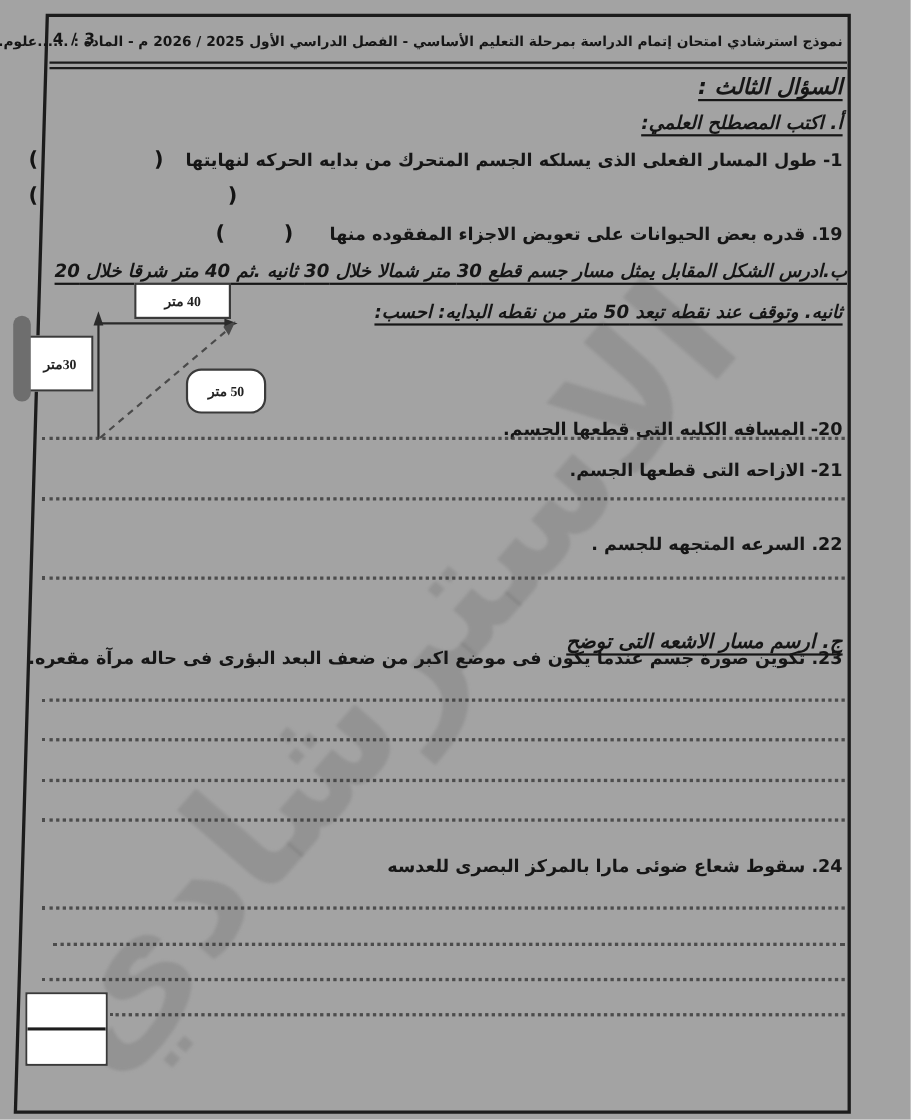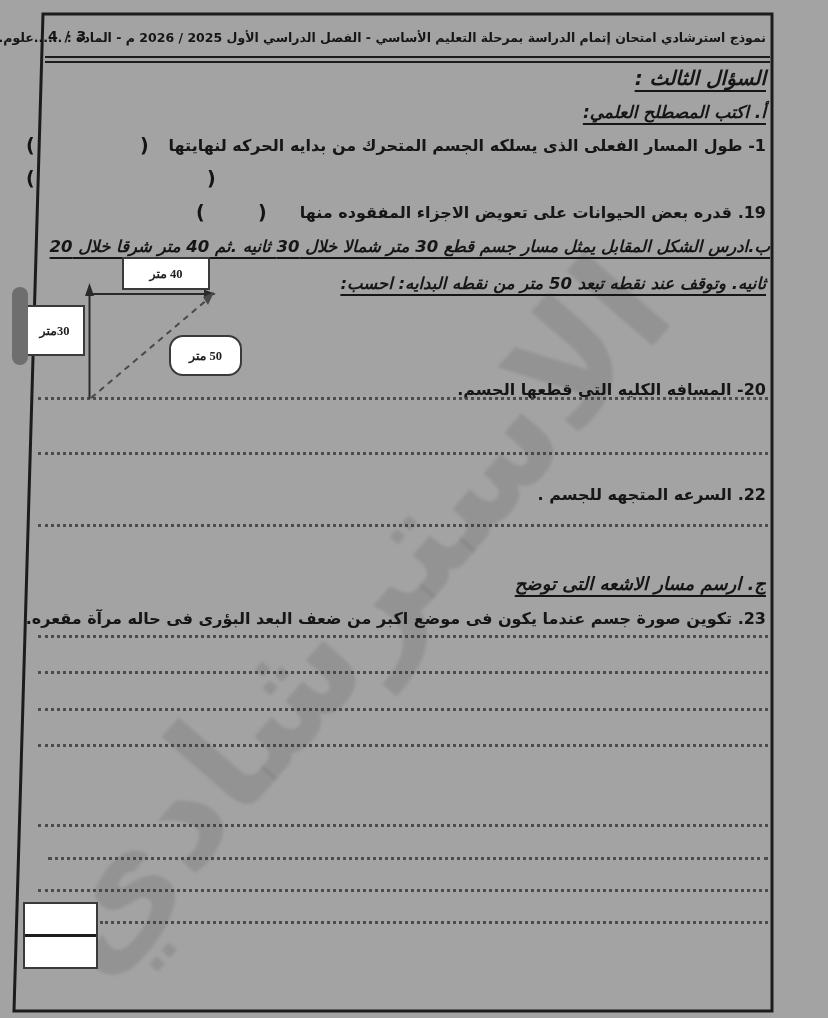--- a/index.html
+++ b/index.html
@@ -85,33 +85,35 @@
   <div class="t sz-b ul" style="top:237px;right:58px;">ب.ادرس الشكل المقابل يمثل مسار جسم قطع 30 متر شمالا خلال 30 ثانيه .ثم 40 متر شرقا خلال 20</div>
   <div class="t sz-b ul" style="top:274px;right:62px;">ثانيه. وتوقف عند نقطه تبعد 50 متر من نقطه البدايه: احسب:</div>
 
   <div class="dlabel" style="left:122px;top:257px;width:84px;height:29px;">40 متر</div>
   <div class="dlabel" style="left:24px;top:305px;width:57px;height:47px;">30متر</div>
   <div class="dlabel" style="left:169px;top:335px;width:69px;height:37px;border-radius:14px;">50 متر</div>
 
   <div class="t sz-q" style="top:356px;right:62px;margin-top:24px;">20- المسافه الكليه التى قطعها الجسم.</div>
   <div class="dotted" style="top:397px;left:38px;right:60px;"></div>
 
+  <div class="t sz-q" style="top:418px;right:62px;">21- الازاحه التى قطعها الجسم.</div>
   <div class="dotted" style="top:452px;left:38px;right:60px;"></div>
 
   <div class="t sz-q" style="top:485px;right:62px;text-align:right;">22. السرعه المتجهه للجسم .</div>
   <div class="dotted" style="top:524px;left:38px;right:60px;"></div>
 
   <div class="t sz-c ul" style="top:573px;right:62px;">ج. ارسم مسار الاشعه التى توضح</div>
 
-  <div class="t sz-q" style="top:589px;right:62px;margin-top:20px;">23. تكوين صورة جسم عندما يكون فى موضع اكبر من ضعف البعد البؤرى فى حاله مرآة مقعره.</div>
+  <div class="t sz-q" style="top:589px;right:62px;">23. تكوين صورة جسم عندما يكون فى موضع اكبر من ضعف البعد البؤرى فى حاله مرآة مقعره.</div>
   <div class="dotted" style="top:635px;left:38px;right:60px;"></div>
   <div class="dotted" style="top:671px;left:38px;right:60px;"></div>
   <div class="dotted" style="top:708px;left:38px;right:60px;"></div>
   <div class="dotted" style="top:744px;left:38px;right:60px;"></div>
 
+  <div class="t sz-q" style="top:778px;right:62px;">24. سقوط شعاع ضوئى مارا بالمركز البصرى للعدسه</div>
   <div class="dotted" style="top:824px;left:38px;right:60px;"></div>
   <div class="dotted" style="top:857px;left:48px;right:60px;"></div>
   <div class="dotted" style="top:889px;left:38px;right:60px;"></div>
   <div class="dotted" style="top:921px;left:100px;right:60px;"></div>
 
   <div id="score-boxes">
     <div class="cell top"></div>
     <div class="cell"></div>
   </div>
 

